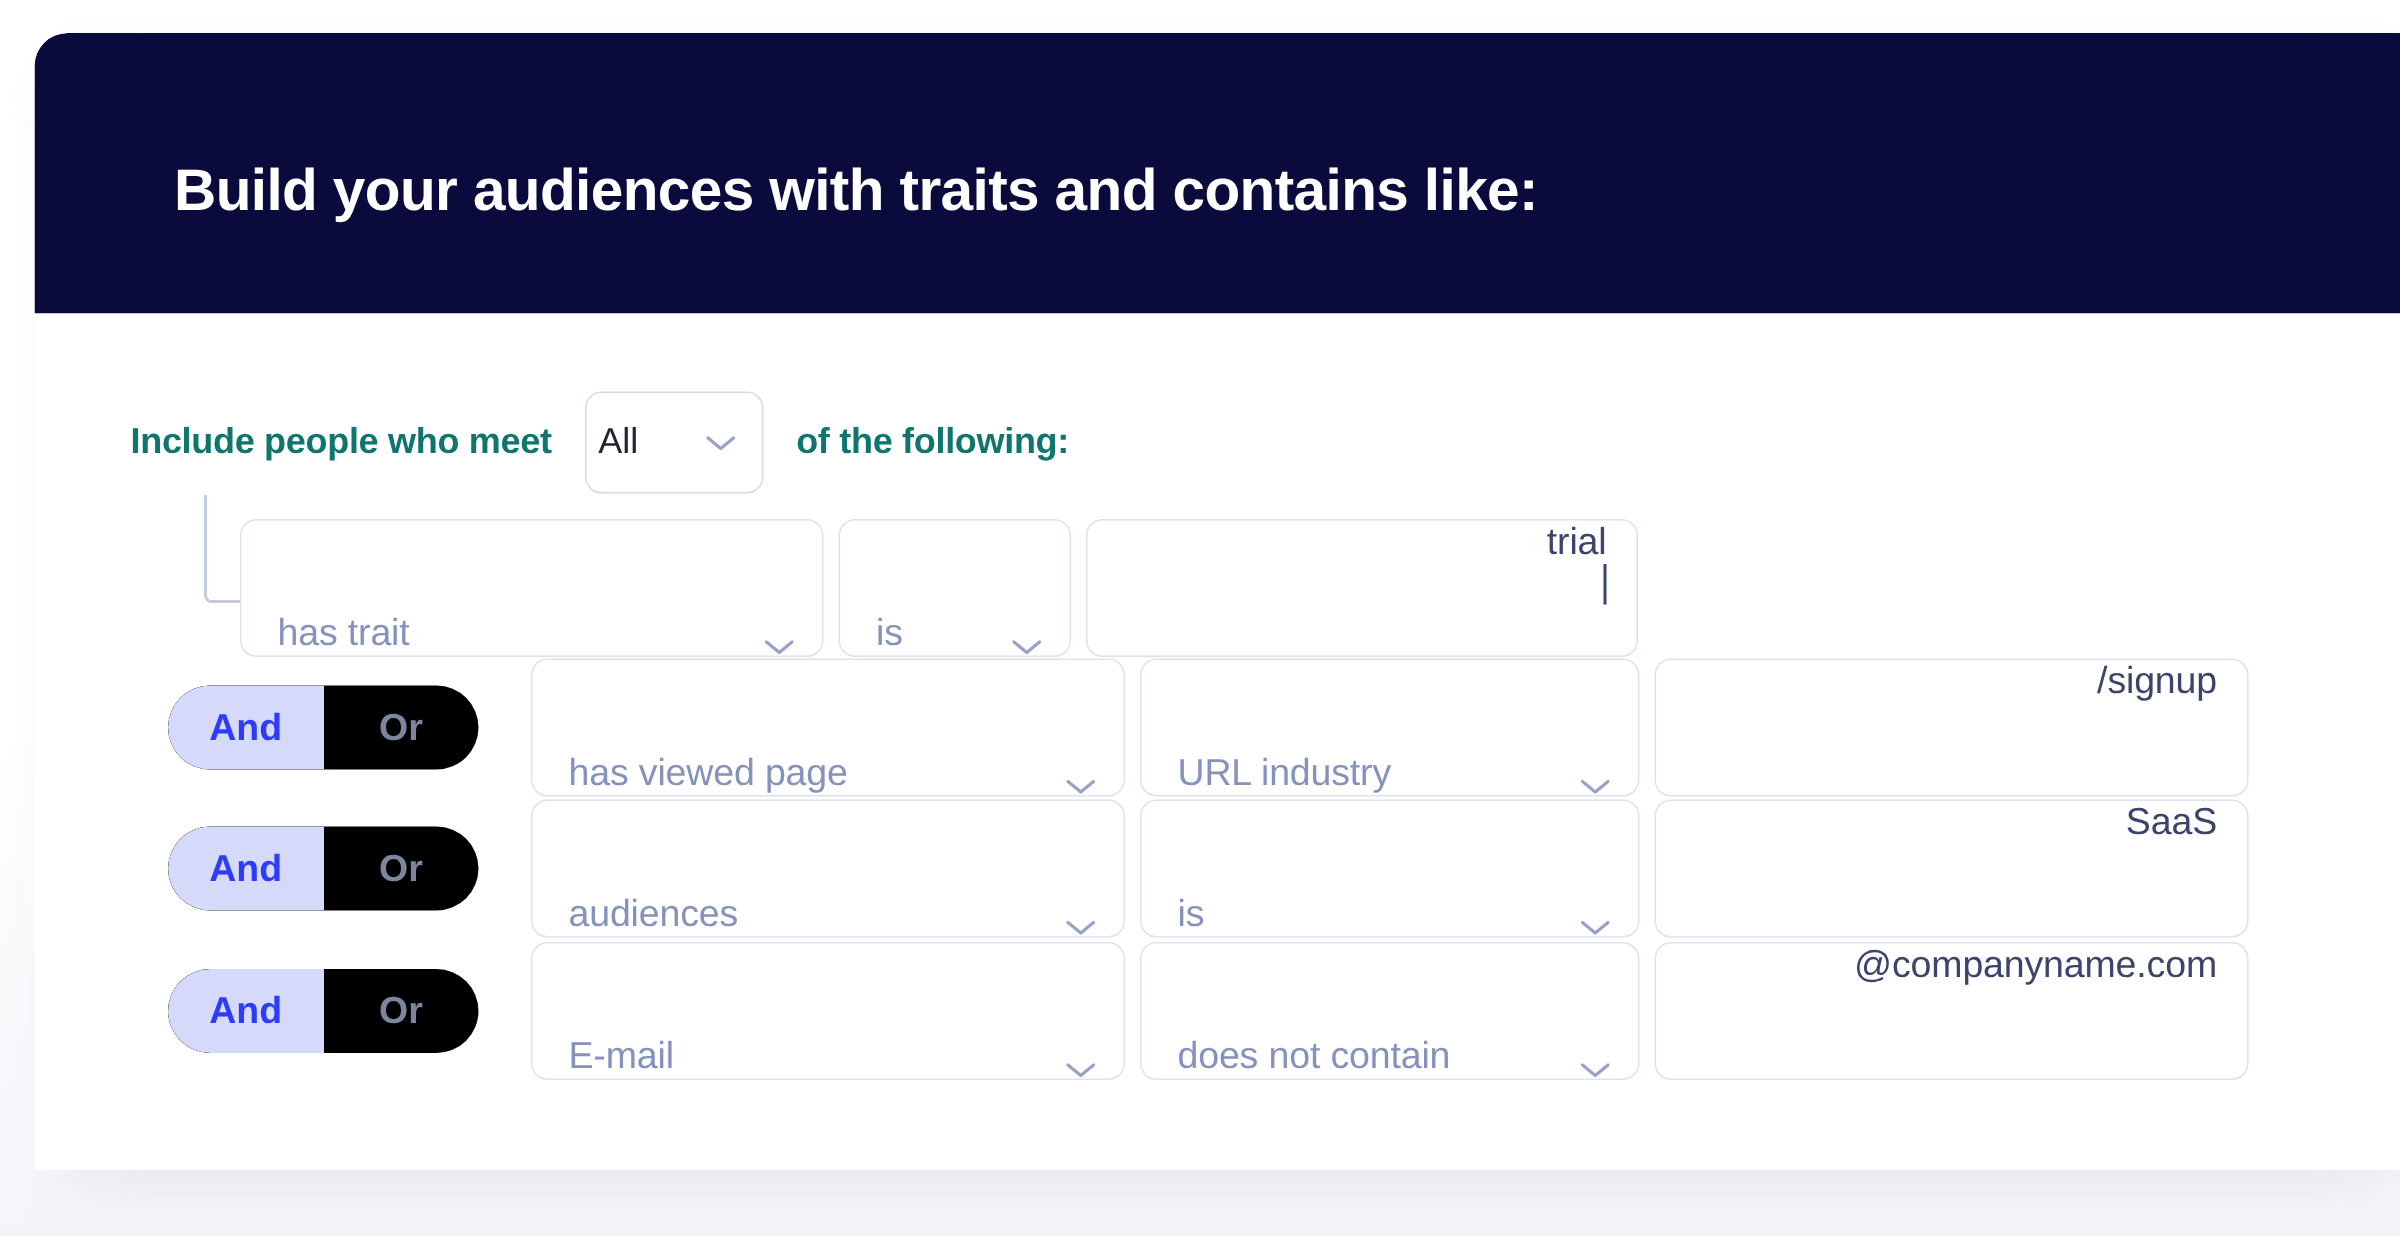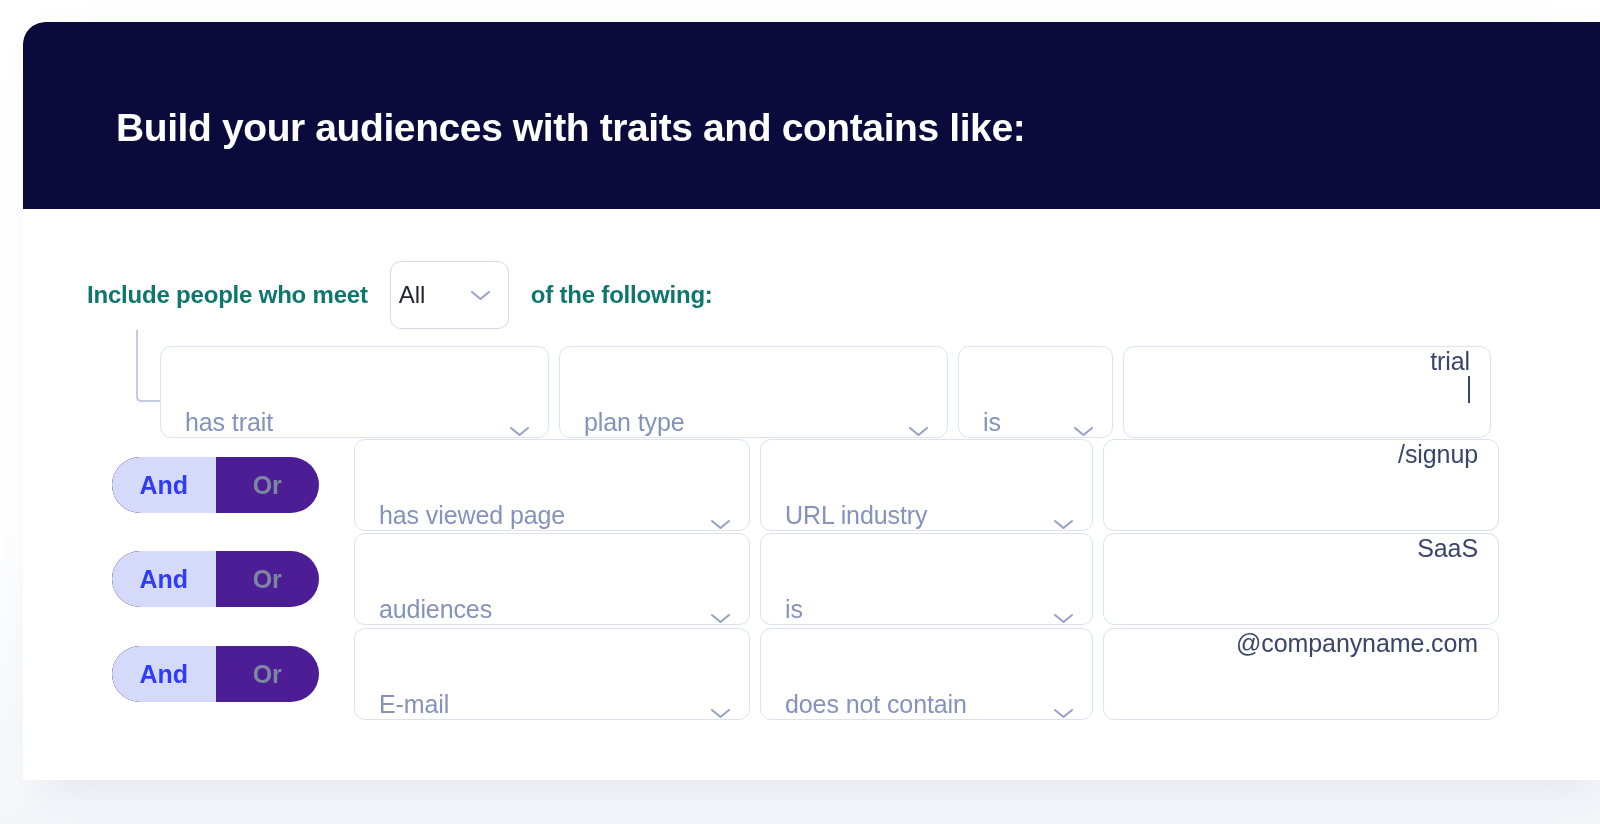--- a/index.html
+++ b/index.html
@@ -149,21 +149,21 @@
   .cond-row.r0 { left: 137px; top: 147px; }
   .cond-row.r1 { left: 89px;  top: 240px; }
   .cond-row.r2 { left: 89px;  top: 334px; }
   .cond-row.r3 { left: 89px;  top: 429px; }
 
   
   .andor {
     width: 207px;
     height: 56px;
     border-radius: 28px;
-    background: #4c1d95;
+    background: #000000;
     display: flex;
     overflow: hidden;
     flex: 0 0 auto;
     margin-right: 35px;
   }
   .andor .seg {
     flex: 1 1 50%;
     display: flex;
     align-items: center;
     justify-content: center;
@@ -264,26 +264,20 @@
 
       <div class="rows">
 
         <div class="cond-row r0">
           <div class="field select f-attr">
             <span class="txt">has trait</span>
             <svg class="chev" viewBox="0 0 21 12">
                 <path d="M2 3 L10.5 10 L19 3"></path>
               </svg>
           </div>
-          <div class="field select f-prop">
-            <span class="txt">plan type</span>
-            <svg class="chev" viewBox="0 0 21 12">
-                <path d="M2 3 L10.5 10 L19 3"></path>
-              </svg>
-          </div>
           <div class="field select f-op">
             <span class="txt">is</span>
             <svg class="chev" viewBox="0 0 21 12">
                 <path d="M2 3 L10.5 10 L19 3"></path>
               </svg>
           </div>
           <div class="field input f-val">
             <span class="txt">trial</span>
               <span class="caret"></span>
           </div>

